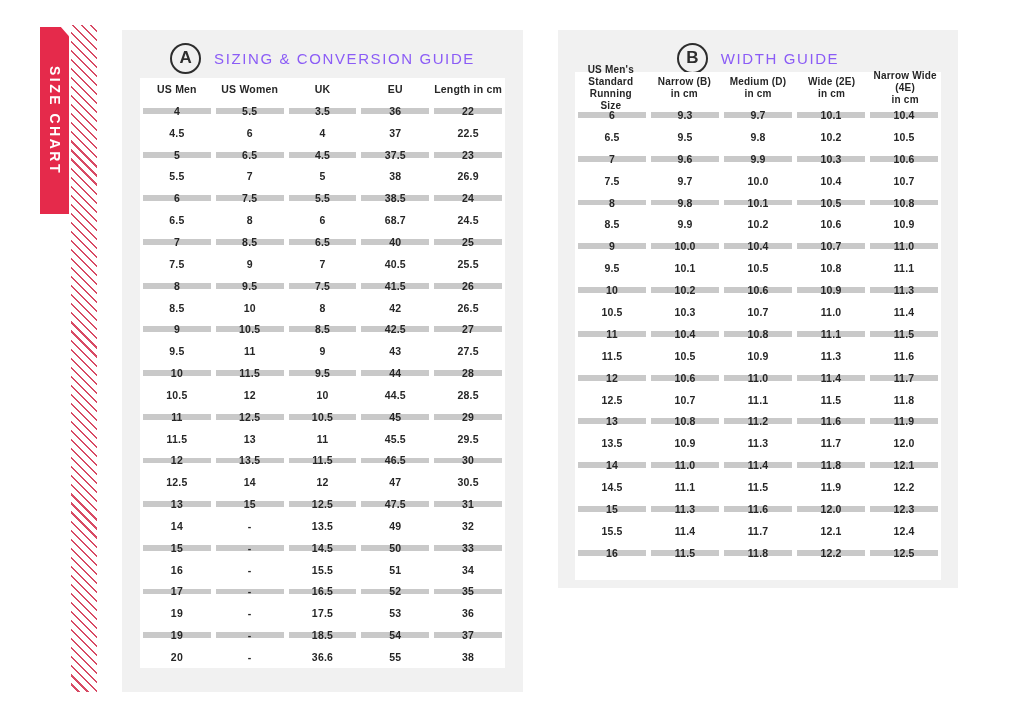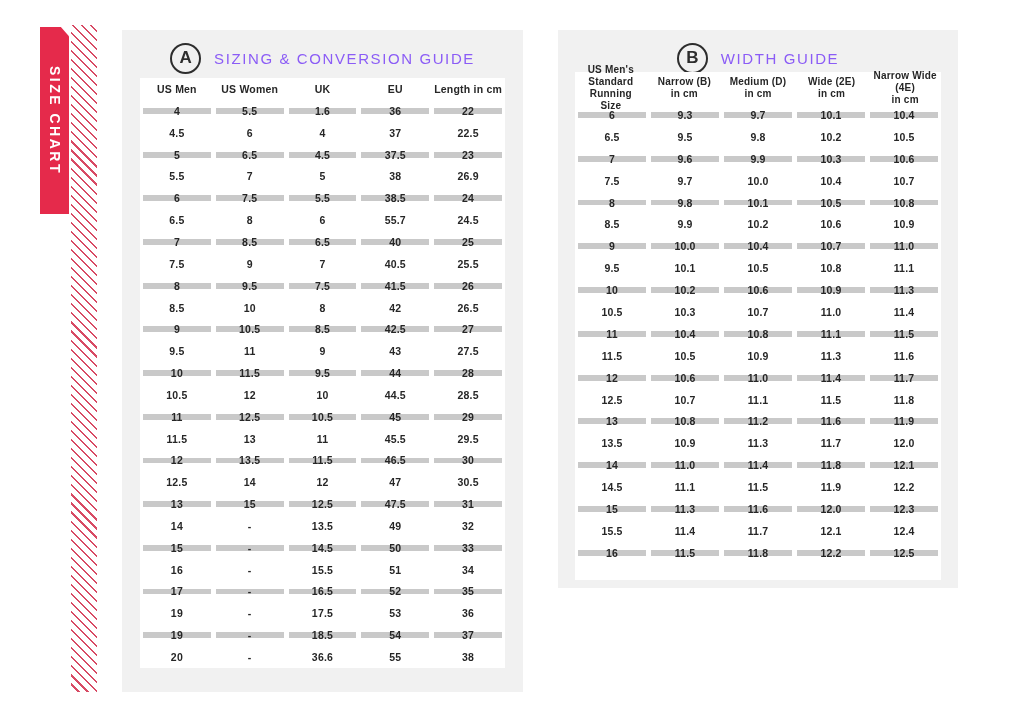--- a/index.html
+++ b/index.html
@@ -90,21 +90,21 @@
           <div class="hcell">US Men</div>
           <div class="hcell">US Women</div>
           <div class="hcell">UK</div>
           <div class="hcell">EU</div>
           <div class="hcell">Length in cm</div>
         </div>
       <div class="tbody">
           <div class="trow shade">
             <div class="tcell">4</div>
             <div class="tcell">5.5</div>
-            <div class="tcell">1.6</div>
+            <div class="tcell">3.5</div>
             <div class="tcell">36</div>
             <div class="tcell">22</div>
           </div>
           <div class="trow">
             <div class="tcell">4.5</div>
             <div class="tcell">6</div>
             <div class="tcell">4</div>
             <div class="tcell">37</div>
             <div class="tcell">22.5</div>
           </div>
@@ -126,21 +126,21 @@
             <div class="tcell">6</div>
             <div class="tcell">7.5</div>
             <div class="tcell">5.5</div>
             <div class="tcell">38.5</div>
             <div class="tcell">24</div>
           </div>
           <div class="trow">
             <div class="tcell">6.5</div>
             <div class="tcell">8</div>
             <div class="tcell">6</div>
-            <div class="tcell">55.7</div>
+            <div class="tcell">68.7</div>
             <div class="tcell">24.5</div>
           </div>
           <div class="trow shade">
             <div class="tcell">7</div>
             <div class="tcell">8.5</div>
             <div class="tcell">6.5</div>
             <div class="tcell">40</div>
             <div class="tcell">25</div>
           </div>
           <div class="trow">

